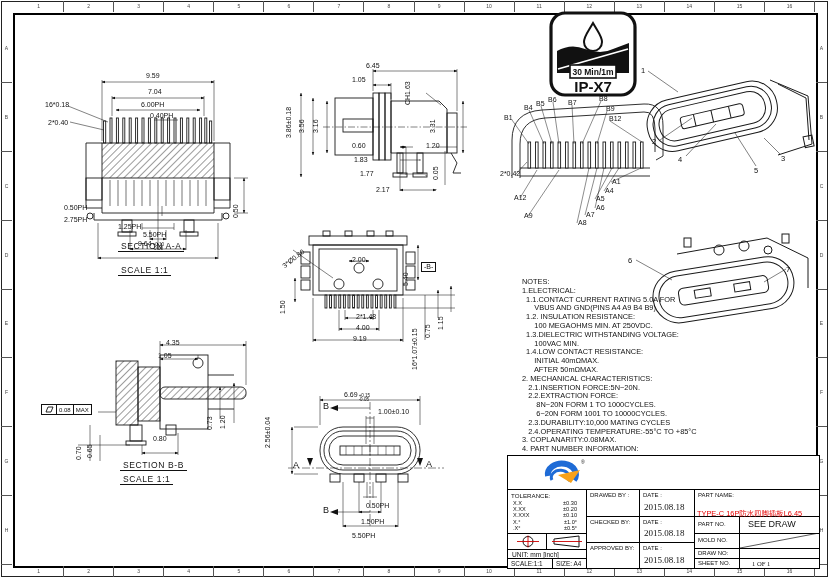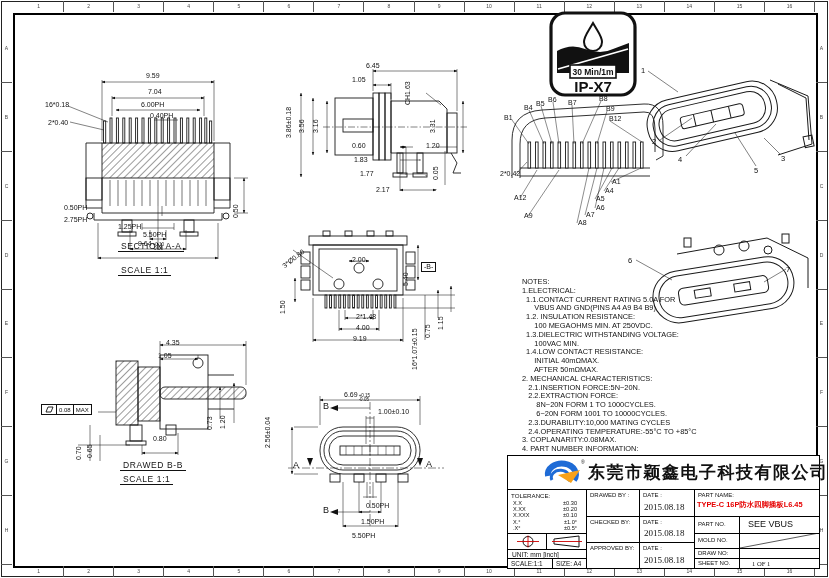--- a/index.html
+++ b/index.html
@@ -578,21 +578,21 @@
         </svg>
       </span>
   <span>0.08</span>
   <span>MAX</span>
 </div>
 <span class="lbl rl" style="left:83px;top:452px">0.70</span>
 <span class="lbl rl" style="left:94px;top:450px">0.65</span>
 <span class="lbl" style="left:153px;top:435px">0.80</span>
 <span class="lbl rl" style="left:214px;top:422px">0.73</span>
 <span class="lbl rl" style="left:227px;top:421px">1.20</span>
-<span class="lbl sec-ttl" style="left:120px;top:461px">DRAWED B-B</span>
+<span class="lbl sec-ttl" style="left:120px;top:461px">SECTION B-B</span>
 <span class="lbl sec-ttl" style="left:120px;top:475px">SCALE 1:1</span>
 
 <div class="notes">NOTES:
 1.ELECTRICAL:
   1.1.CONTACT CURRENT RATING 5.0A FOR
       VBUS AND GND(PINS A4 A9 B4 B9)
   1.2. INSULATION RESISTANCE:
       100 MEGAOHMS MIN. AT 250VDC.
   1.3.DIELECTRIC WITHSTANDING VOLTAGE:
       100VAC MIN.
@@ -610,21 +610,20 @@
 4. PART NUMBER INFORMATION:</div>
 
 <div id="tb">
 
   <svg style="position:absolute;left:30px;top:2px" width="46" height="30">
     <path d="M10,18 A14,11 0 1 1 36,22" fill="none" stroke="#1e6bd6" stroke-width="6"></path>
     <path d="M14,22 A9,7 0 1 1 30,23" fill="none" stroke="#1e6bd6" stroke-width="3"></path>
     <polygon points="20,17 42,12 33,25" fill="#f7a11a"></polygon>
   </svg>
   <span class="tb-lbl" style="left:73px;top:3px;font-size:5px">®</span>
-  <div class="company">东莞市颖鑫电子科技有限公司</div>
 
   <div class="cell-line" style="left:0;top:33px;width:311px;height:1.4px"></div>
   <div class="cell-line" style="left:78px;top:33px;width:1.2px;height:79px"></div>
 
   <div class="cell-line" style="left:0;top:77px;width:78px;height:1px"></div>
   <div class="cell-line" style="left:0;top:93px;width:78px;height:1px"></div>
   <div class="cell-line" style="left:0;top:102px;width:78px;height:1px"></div>
   <div class="cell-line" style="left:38px;top:77px;width:1px;height:16px"></div>
   <div class="cell-line" style="left:44px;top:102px;width:1px;height:10px"></div>
 
@@ -678,23 +677,23 @@
   <span class="tb-lbl" style="left:135px;top:36px">DATE :</span>
   <span class="tb-date" style="left:136px;top:46px">2015.08.18</span>
   <span class="tb-lbl" style="left:82px;top:63px">CHECKED BY:</span>
   <span class="tb-lbl" style="left:135px;top:63px">DATE :</span>
   <span class="tb-date" style="left:136px;top:72px">2015.08.18</span>
   <span class="tb-lbl" style="left:82px;top:89px">APPROVED BY:</span>
   <span class="tb-lbl" style="left:135px;top:89px">DATE :</span>
   <span class="tb-date" style="left:136px;top:99px">2015.08.18</span>
 
   <span class="tb-lbl" style="left:190px;top:36px">PART NAME:</span>
-  <span class="tb-lbl" style="left:189px;top:44px;font-size:7.4px;font-weight:bold;color:#e60000">TYPE-C 16P防水四脚插板L6.45</span>
+  <span class="tb-lbl" style="left:189px;top:53px;font-size:7.4px;font-weight:normal;color:#e60000">TYPE-C 16P防水四脚插板L6.45</span>
   <span class="tb-lbl" style="left:190px;top:65px">PART NO.</span>
-  <span class="tb-lbl" style="left:240px;top:63px;font-size:9px">SEE VBUS</span>
+  <span class="tb-lbl" style="left:240px;top:63px;font-size:9px">SEE DRAW</span>
   <span class="tb-lbl" style="left:190px;top:81px">MOLD NO.</span>
   <svg style="position:absolute;left:232px;top:77px" width="79" height="15">
     <line x1="0" y1="15" x2="79" y2="0" stroke="#111" stroke-width="0.7"></line>
   </svg>
   <span class="tb-lbl" style="left:190px;top:94px">DRAW NO:</span>
   <span class="tb-lbl" style="left:190px;top:104px">SHEET NO.</span>
   <span class="tb-lbl" style="left:244px;top:104px;font-family:'Liberation Serif',serif;font-size:6.6px">1 OF 1</span>
 </div>
 
 </div>

